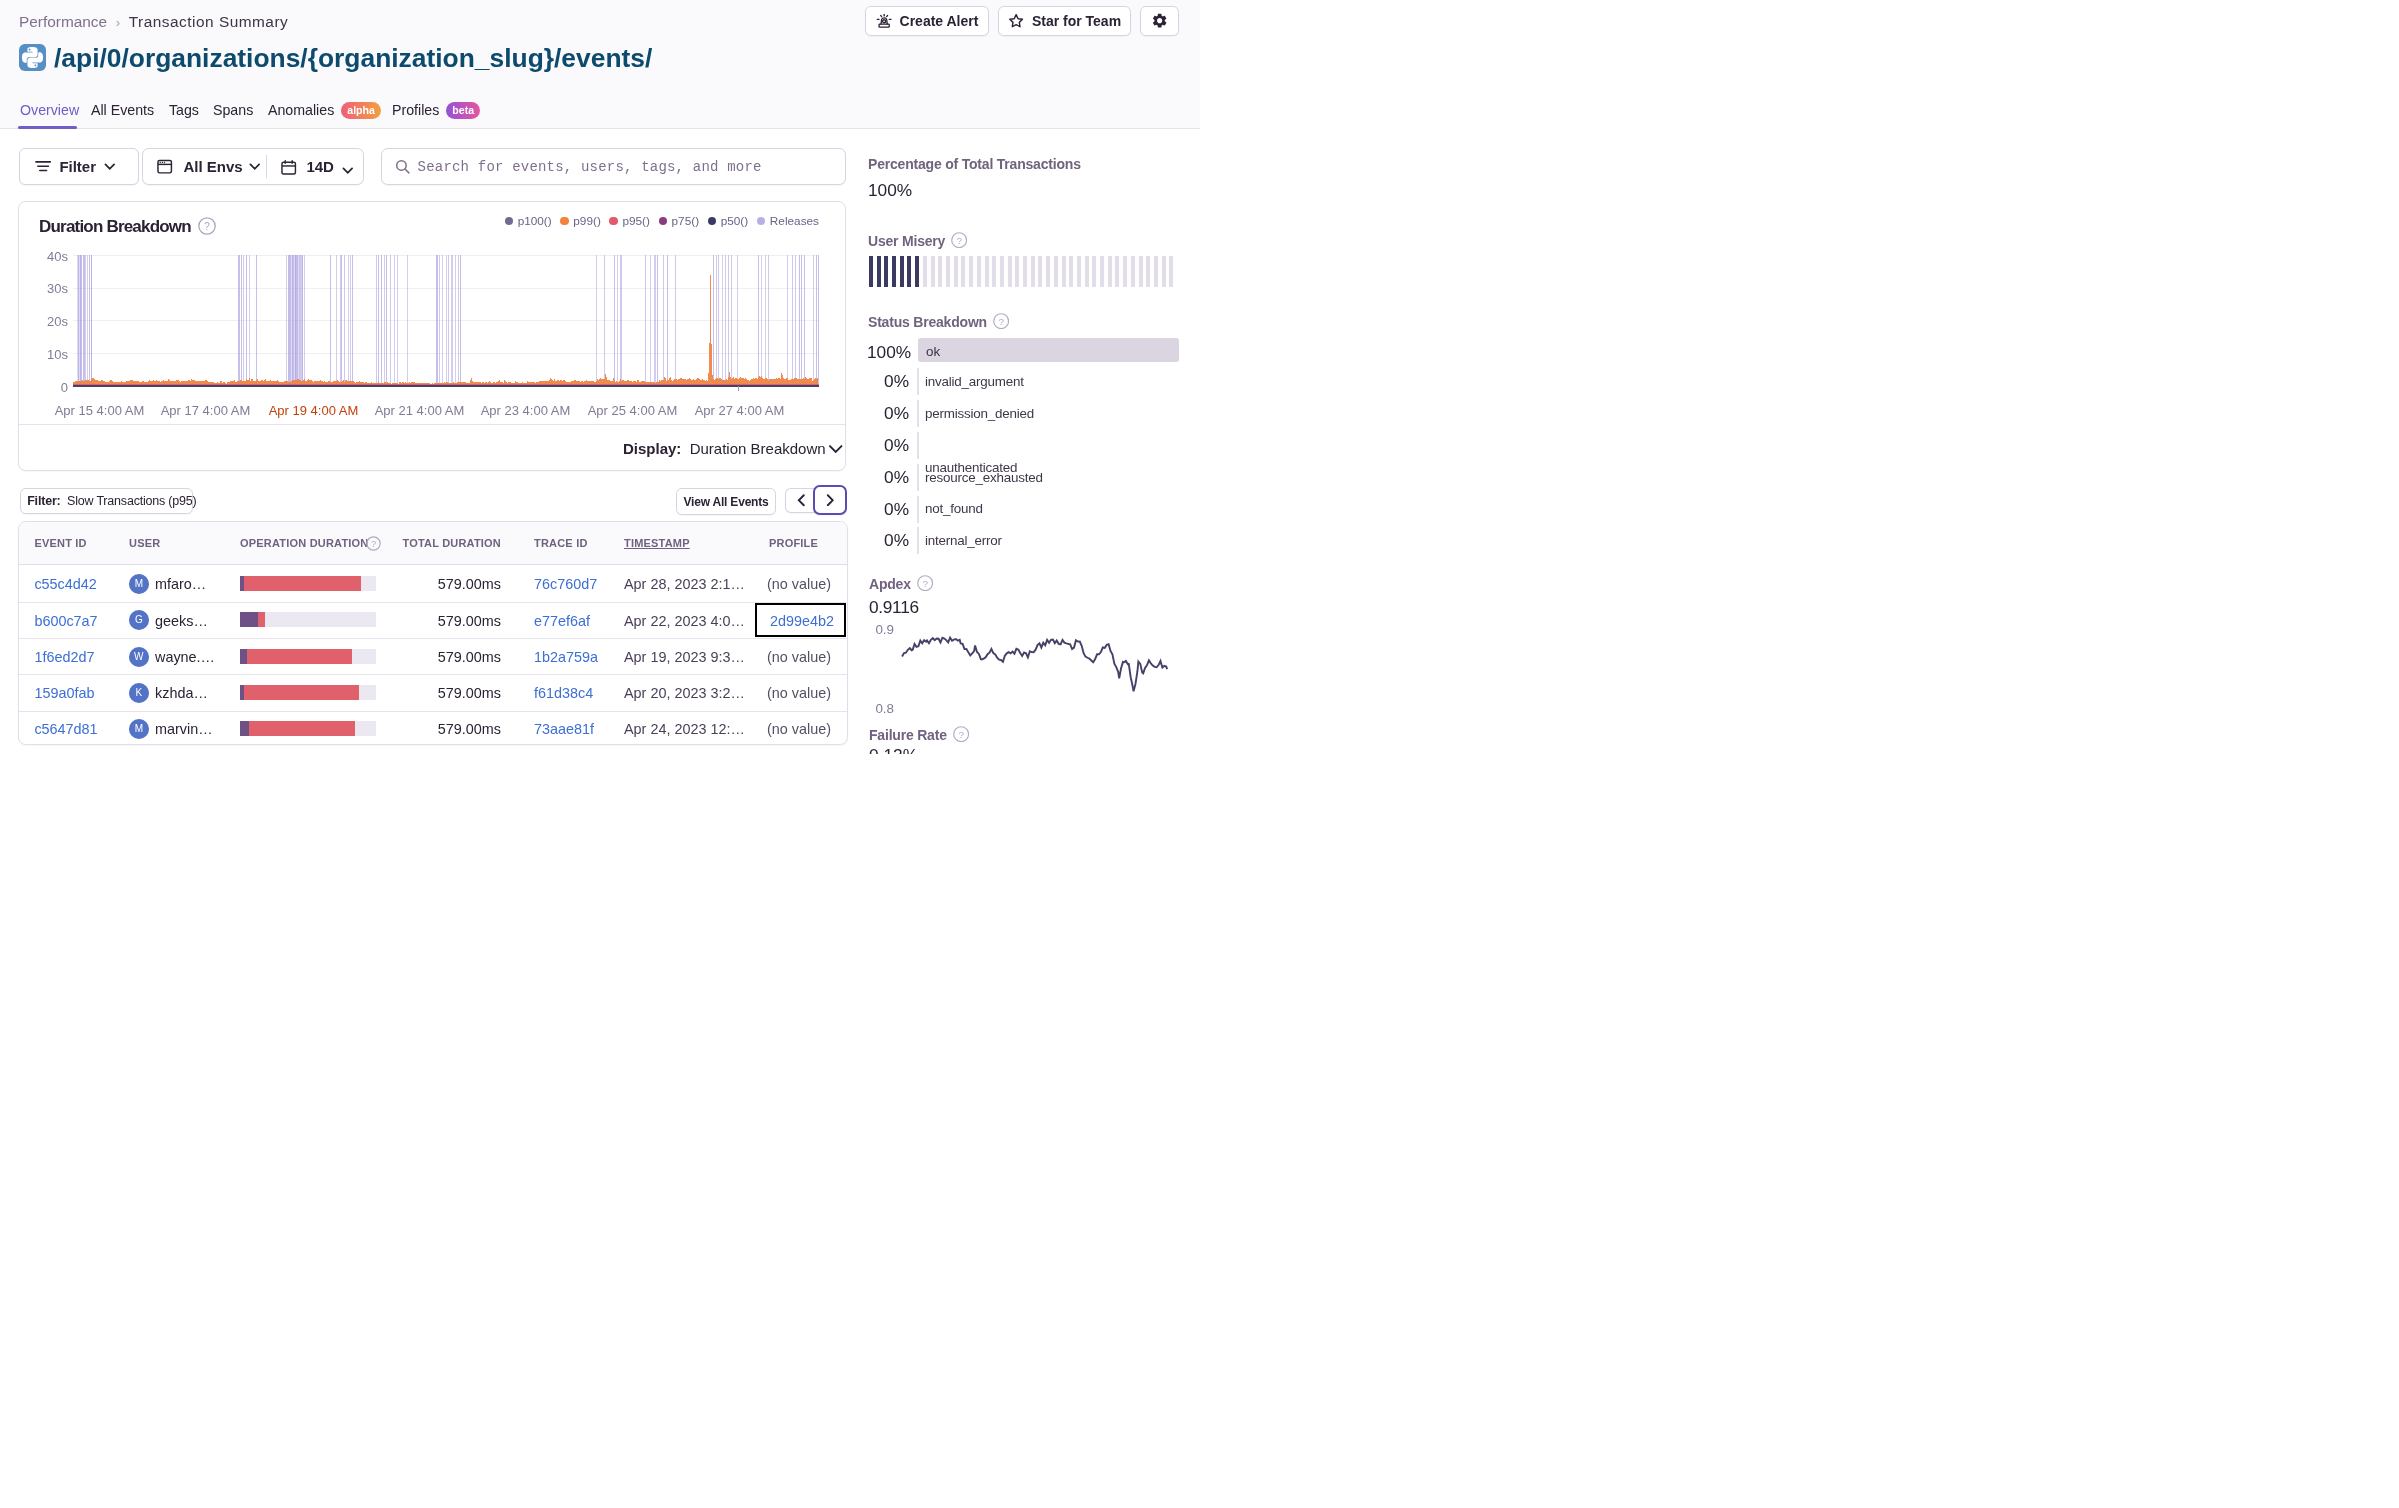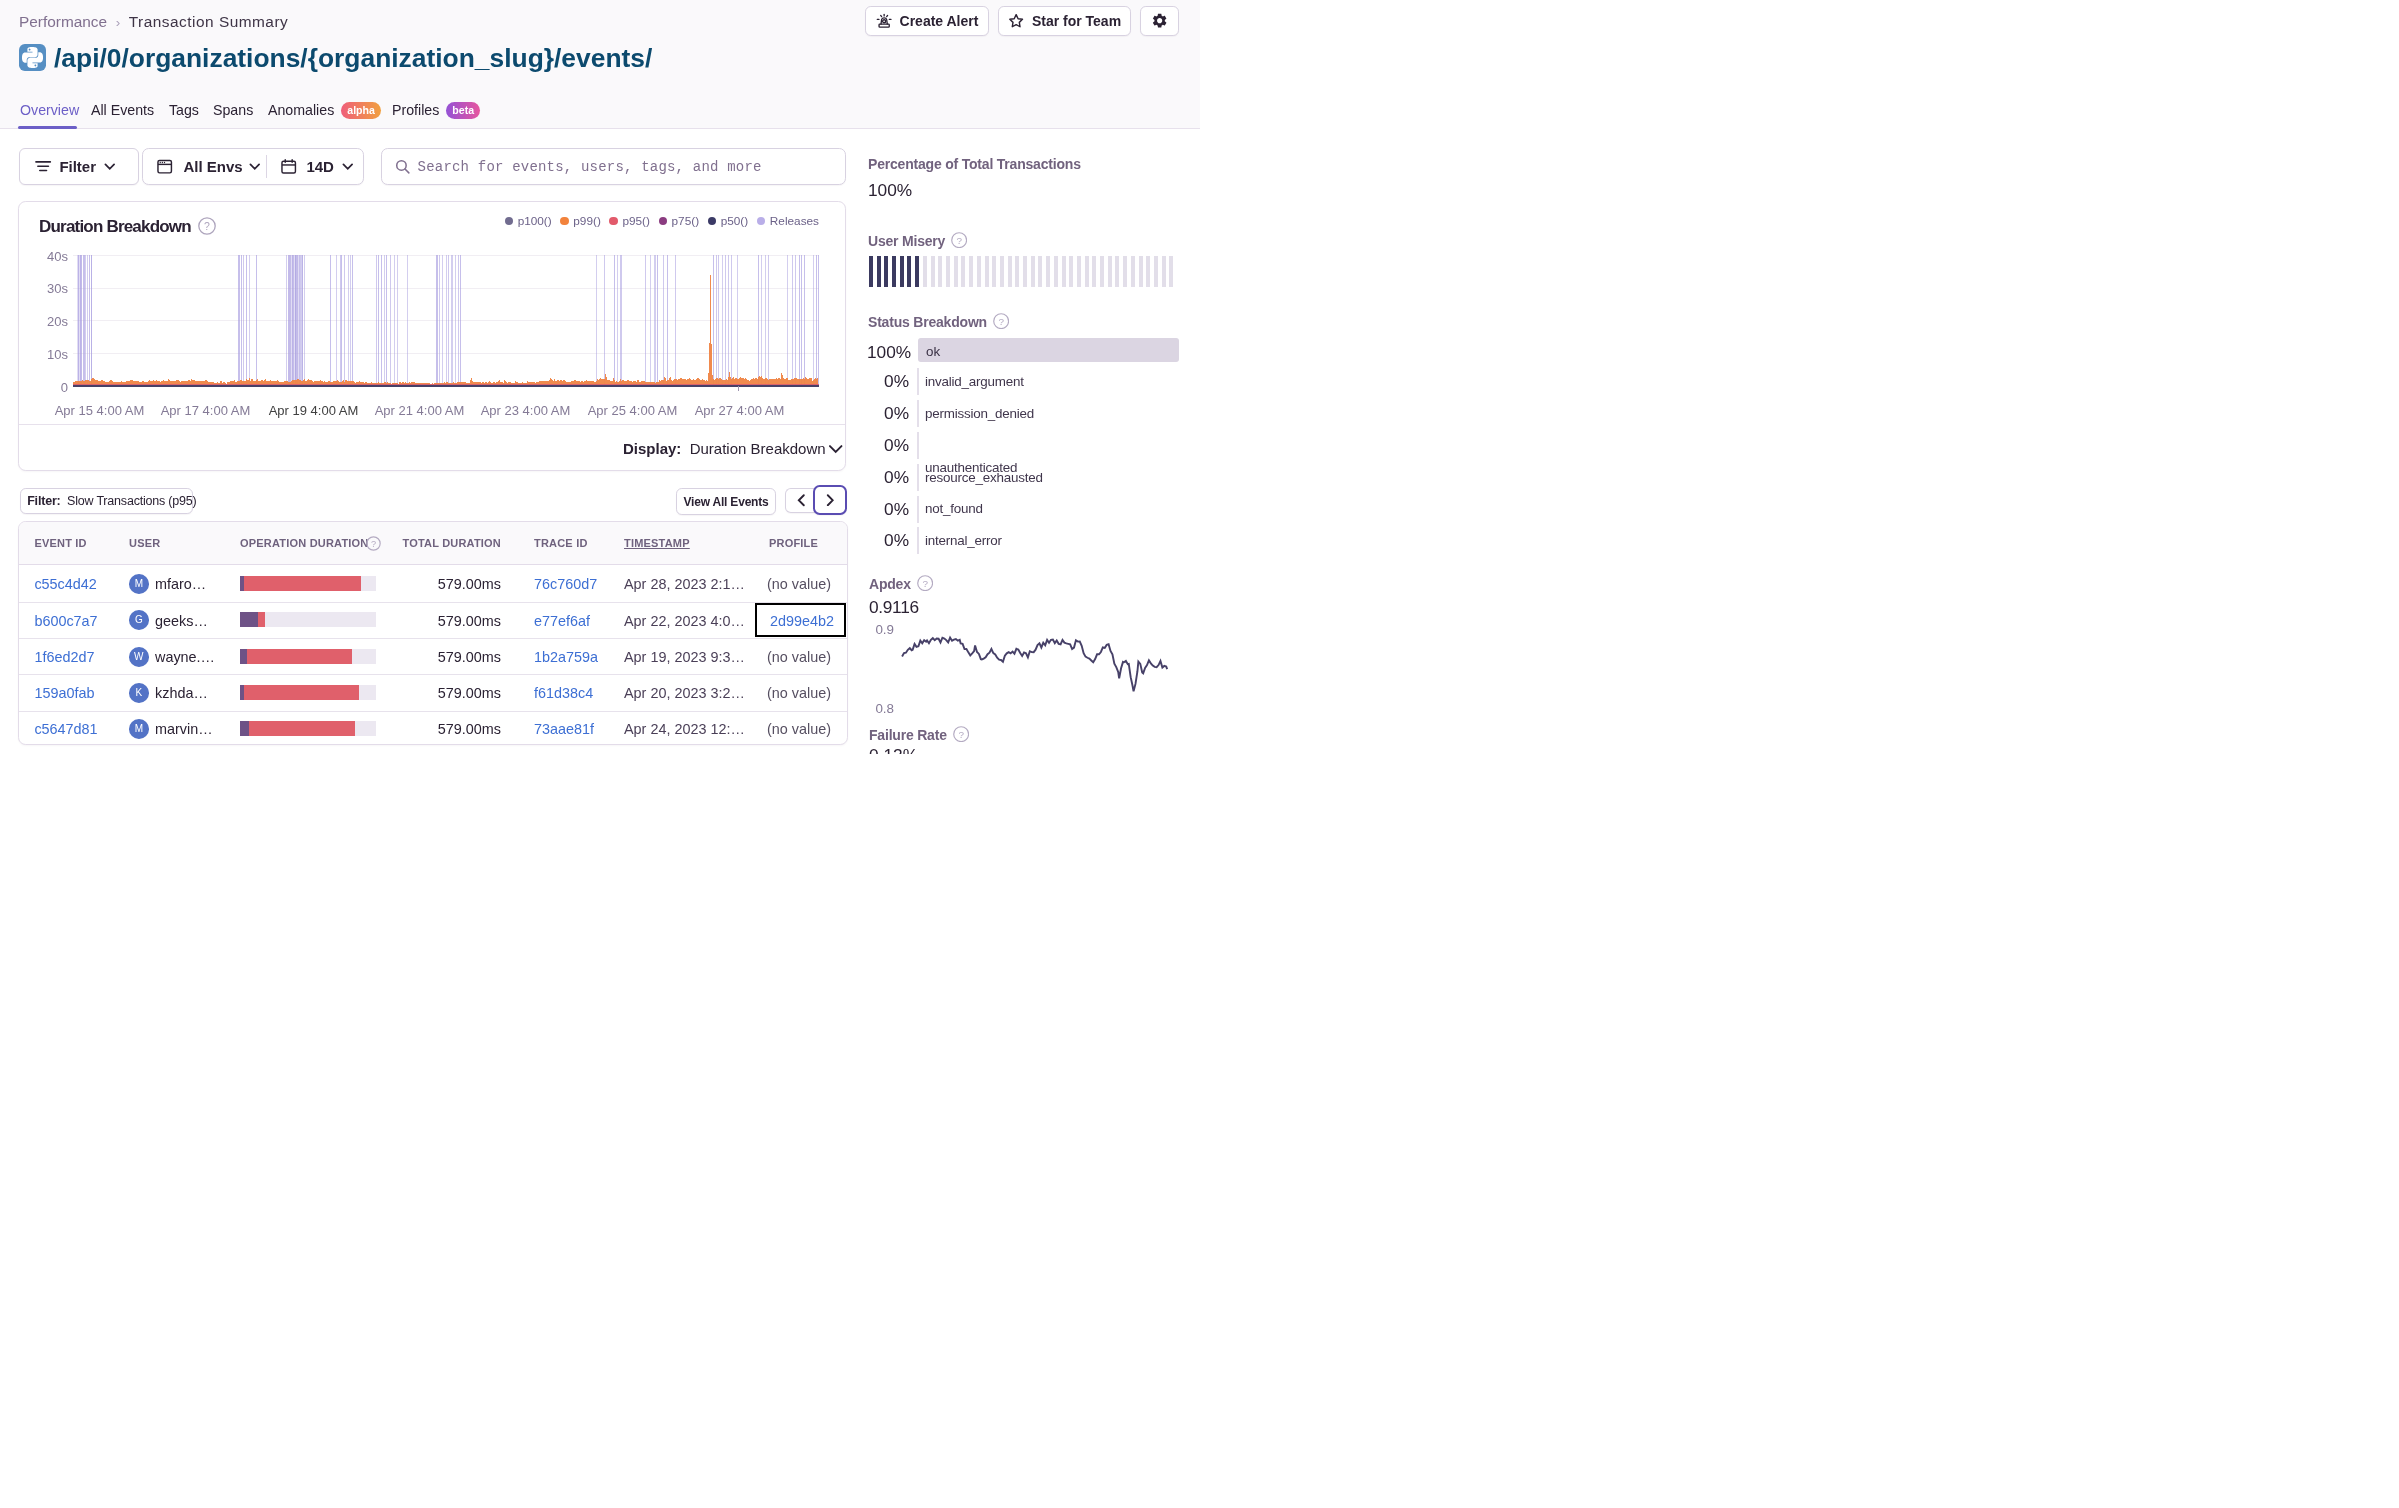--- a/index.html
+++ b/index.html
@@ -86,21 +86,21 @@
       <circle cx="3.4" cy="3.6" r="0.7" fill="#2b2233" stroke="none"></circle>
       <circle cx="5.6" cy="3.6" r="0.7" fill="#2b2233" stroke="none"></circle>
       <circle cx="7.8" cy="3.6" r="0.7" fill="#2b2233" stroke="none"></circle>
     </svg>
     <span style="font-size:15px; font-weight:700;">All Envs</span>
     <svg class="ic" width="11.5" height="7.7" viewBox="0 0 12 8" fill="none" stroke="#2b2233" stroke-width="1.8" stroke-linecap="round" style="margin-left:6.7px;">
       <path d="M1.5 1.5 L6 6 L10.5 1.5"></path>
     </svg>
   </div>
   <div style="width:1px; height:23px; background:#dcd6e4;"></div>
-  <div style="display:flex; align-items:center; padding-left:14.4px;">
+  <div style="display:flex; align-items:flex-end; padding-left:14.4px;">
     <svg class="ic" width="15.4" height="15.4" viewBox="0 0 16 16" fill="none" stroke="#2b2233" stroke-width="1.5" style="margin-right:9.6px;">
       <rect x="1" y="2.4" width="14" height="12.2" rx="1.6"></rect>
       <line x1="1" y1="6.2" x2="15" y2="6.2"></line>
       <path d="M4.4 0.8 L4.4 3.4 M11.6 0.8 L11.6 3.4" stroke-linecap="round"></path>
     </svg>
     <span style="font-size:15px; font-weight:700;">14D</span>
     <svg class="ic" width="11.5" height="7.7" viewBox="0 0 12 8" fill="none" stroke="#2b2233" stroke-width="1.8" stroke-linecap="round" style="margin-left:7.7px;">
       <path d="M1.5 1.5 L6 6 L10.5 1.5"></path>
     </svg>
   </div>
@@ -249,21 +249,21 @@
 </svg>
 
 <div class="abs" style="left:19px; top:249px;  width:49px; text-align:right; font-size:13px; color:#847a96;">40s</div>
 <div class="abs" style="left:19px; top:281px;  width:49px; text-align:right; font-size:13px; color:#847a96;">30s</div>
 <div class="abs" style="left:19px; top:314px;width:49px; text-align:right; font-size:13px; color:#847a96;">20s</div>
 <div class="abs" style="left:19px; top:347px;width:49px; text-align:right; font-size:13px; color:#847a96;">10s</div>
 <div class="abs" style="left:19px; top:380px;width:49px; text-align:right; font-size:13px; color:#847a96;">0</div>
 
 <div class="abs" style="left:42px;   top:403px; width:115px; text-align:center; font-size:13px; color:#847a96;">Apr 15 4:00 AM</div>
 <div class="abs" style="left:148px;top:403px; width:115px; text-align:center; font-size:13px; color:#847a96;">Apr 17 4:00 AM</div>
-<div class="abs" style="left:256px;top:403px; width:115px; text-align:center; font-size:13px; color:#404040;">Apr 19 4:00 AM</div>
+<div class="abs" style="left:256px;top:403px; width:115px; text-align:center; font-size:13px; color:#c2410c;">Apr 19 4:00 AM</div>
 <div class="abs" style="left:362px;top:403px; width:115px; text-align:center; font-size:13px; color:#847a96;">Apr 21 4:00 AM</div>
 <div class="abs" style="left:468px;top:403px; width:115px; text-align:center; font-size:13px; color:#847a96;">Apr 23 4:00 AM</div>
 <div class="abs" style="left:575px;top:403px; width:115px; text-align:center; font-size:13px; color:#847a96;">Apr 25 4:00 AM</div>
 <div class="abs" style="left:682px;top:403px; width:115px; text-align:center; font-size:13px; color:#847a96;">Apr 27 4:00 AM</div>
 
 <div class="abs" style="left:19px; top:424px; width:826px; height:0; border-top:1px solid #e7e1ec;"></div>
 <div class="abs" style="left:623px; top:440px; font-size:15px; color:#2b2233;"><b style="font-weight:700;">Display:</b>&nbsp; Duration Breakdown</div>
 <svg class="abs ic" style="left:828px; top:444px;" width="15.4" height="10.6" viewBox="0 0 12 8" fill="none" stroke="#2b2233" stroke-width="1.5" stroke-linecap="round">
     <path d="M1.5 1.5 L6 6 L10.5 1.5"></path>
   </svg>

